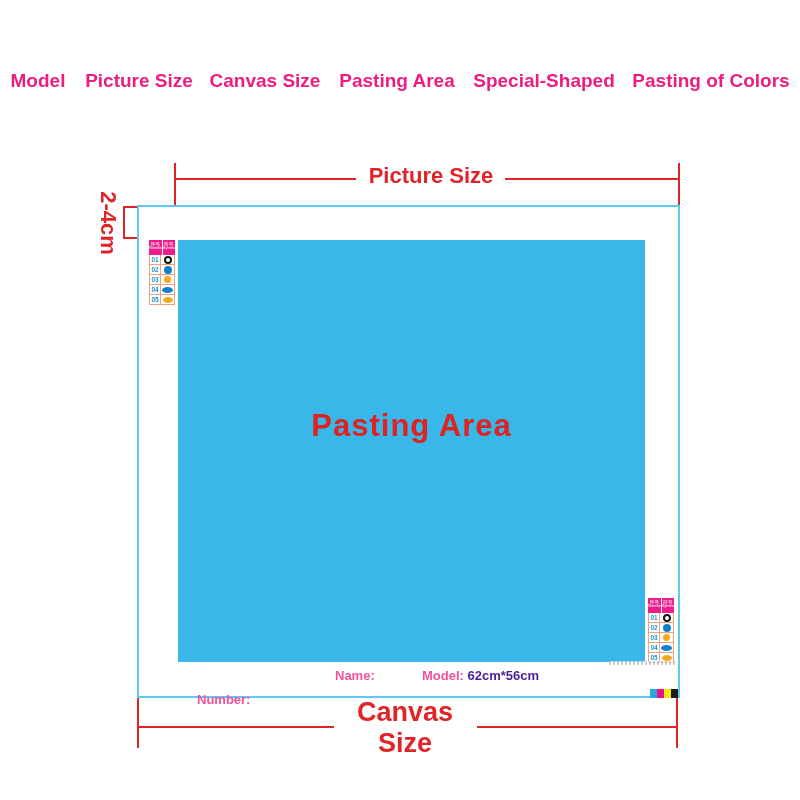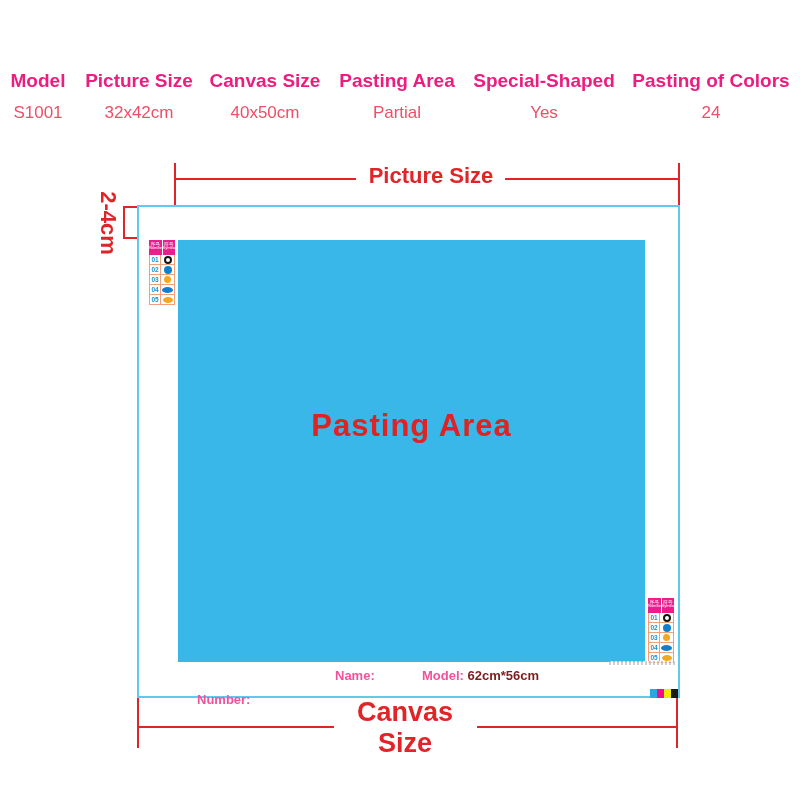--- a/index.html
+++ b/index.html
@@ -46,21 +46,21 @@
   .s-bcirc { width:8px; height:8px; background:#1080cc; border-radius:50%; }
   .s-ocirc { width:7px; height:7px; background:#f7a61e; border-radius:50%; }
   .s-boval { width:11px; height:6px; background:#1080cc; border-radius:50%; }
   .s-ooval { width:10px; height:6px; background:#f7a61e; border-radius:50%; }
 
   
   .canvas-footer { position:absolute; left:0; top:461px; width:100%; height:16px; font-size:13px; font-weight:bold; }
   .f-number { position:absolute; left:58px; color:#f0529c;margin-top:24px; }
   .f-name   { position:absolute; left:196px; color:#f0529c; }
   .f-size   { position:absolute; left:283px; color:#f0529c; }
-  .f-size .size-val { color:#7f1d1d; }
+  .f-size .size-val { color:#4c1d95; }
 
   .fine-print { position:absolute; left:470px; top:454px; width:66px; height:4px;
                 background:repeating-linear-gradient(90deg,#b9b9b9 0 2px,#fff 2px 4px); opacity:.7; }
 
   .cmyk { position:absolute; left:511px; top:482px; display:flex; }
   .cmyk span { width:7px; height:9px; display:inline-block; }
 </style>
 </head>
 <body>
 
@@ -68,28 +68,20 @@
 
   <div class="spec-table">
     <div class="spec-row spec-header">
       <div class="spec-cell c0">Model</div>
       <div class="spec-cell c1">Picture Size</div>
       <div class="spec-cell c2">Canvas Size</div>
       <div class="spec-cell c3">Pasting Area</div>
       <div class="spec-cell c4">Special-Shaped</div>
       <div class="spec-cell c5">Pasting of Colors</div>
     </div>
-    <div class="spec-row spec-values">
-      <div class="spec-cell c0">S1001</div>
-      <div class="spec-cell c1">32x42cm</div>
-      <div class="spec-cell c2">40x50cm</div>
-      <div class="spec-cell c3">Partial</div>
-      <div class="spec-cell c4">Yes</div>
-      <div class="spec-cell c5">24</div>
-    </div>
   </div>
 
   <div class="dim-label" id="pic-size-label">Picture Size</div>
   <div class="dim" style="left:175px; top:178px; width:181px; height:2px;"></div>
   <div class="dim" style="left:505px; top:178px; width:174px; height:2px;"></div>
   <div class="dim" style="left:174px; top:163px; width:2px; height:77px;"></div>
   <div class="dim" style="left:678px; top:163px; width:2px; height:77px;"></div>
 
   <div class="dim-label" id="margin-label">2-4cm</div>
   <div class="dim" style="left:123px; top:206px; width:2px; height:33px;"></div>

